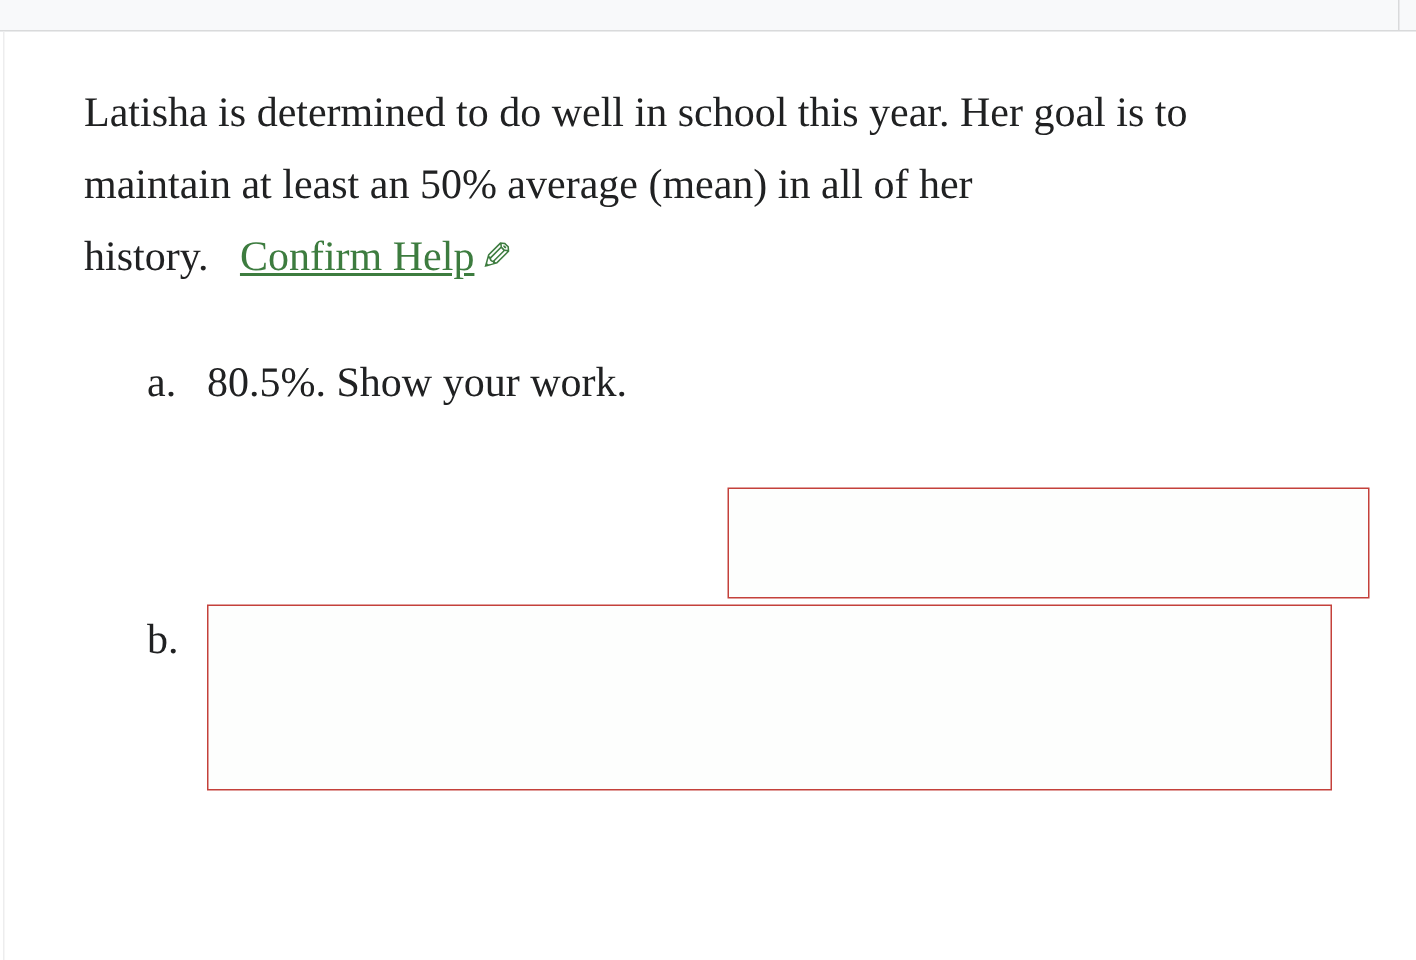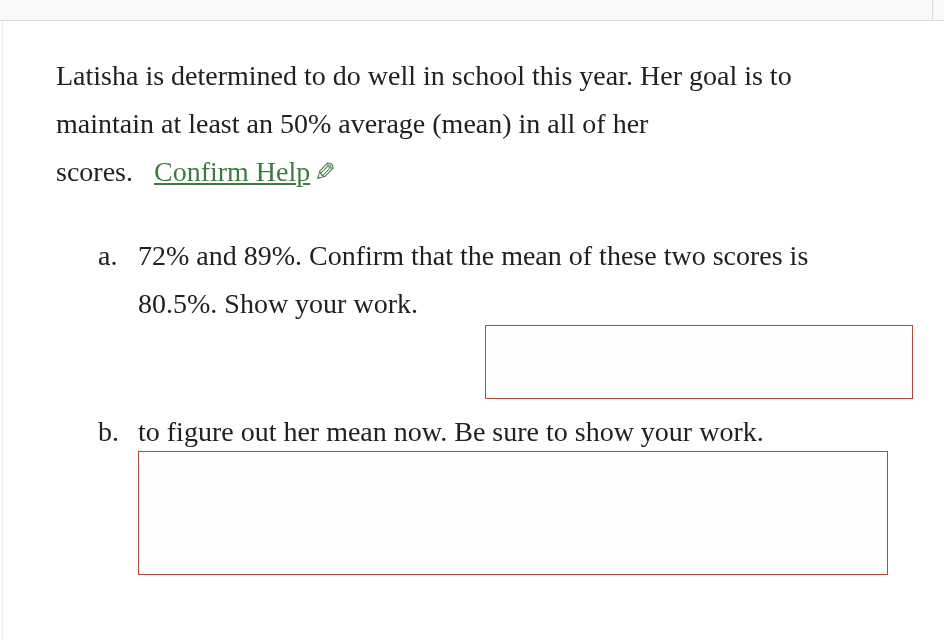--- a/index.html
+++ b/index.html
@@ -117,34 +117,32 @@
 
 <div class="page">
   <div class="page-left-edge"></div>
 
   <div class="content">
 
     <div class="intro">
       <div class="line">Latisha is determined to do well in school this year. Her goal is to</div>
       <div class="line">maintain at least an 50% average (mean) in all of her</div>
       <div class="line">
-        <span>scores.</span><a class="hw-link"><span>Confirm Help</span><span class="pencil">✎</span></a>
+        <span>history.</span><a class="hw-link"><span>Confirm Help</span><span class="pencil">✎</span></a>
       </div>
     </div>
 
     <div class="problems">
 
       <div class="problem problem-a">
         <span class="marker">a.</span>
-        <div class="line">72% and 89%. Confirm that the mean of these two scores is</div>
         <div class="line">80.5%. Show your work.</div>
         <textarea class="answer-box answer-box-a" style=""></textarea>
       </div>
 
       <div class="problem problem-b">
         <span class="marker">b.</span>
-        <div class="line">to figure out her mean now. Be sure to show your work.</div>
         <textarea class="answer-box answer-box-b" style=""></textarea>
       </div>
 
     </div>
   </div>
 </div>
 
 </body></html>

